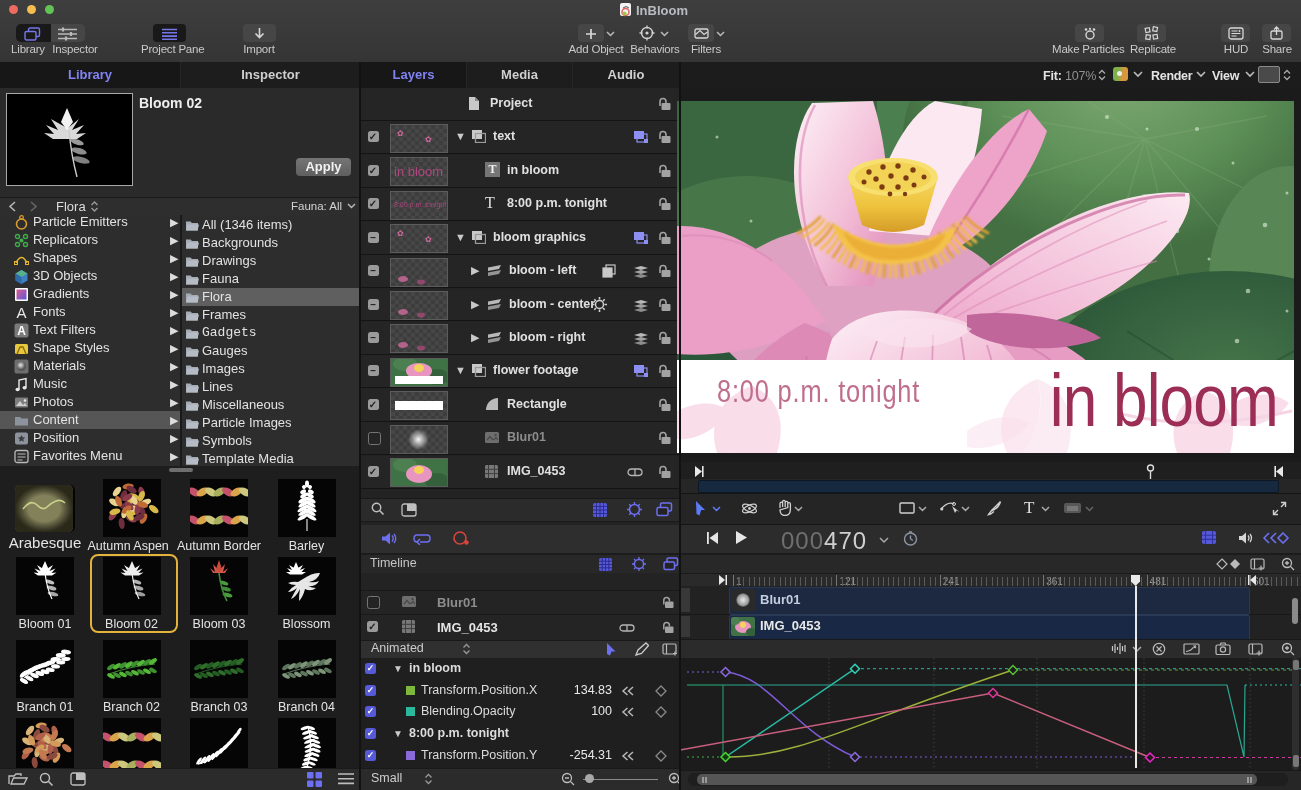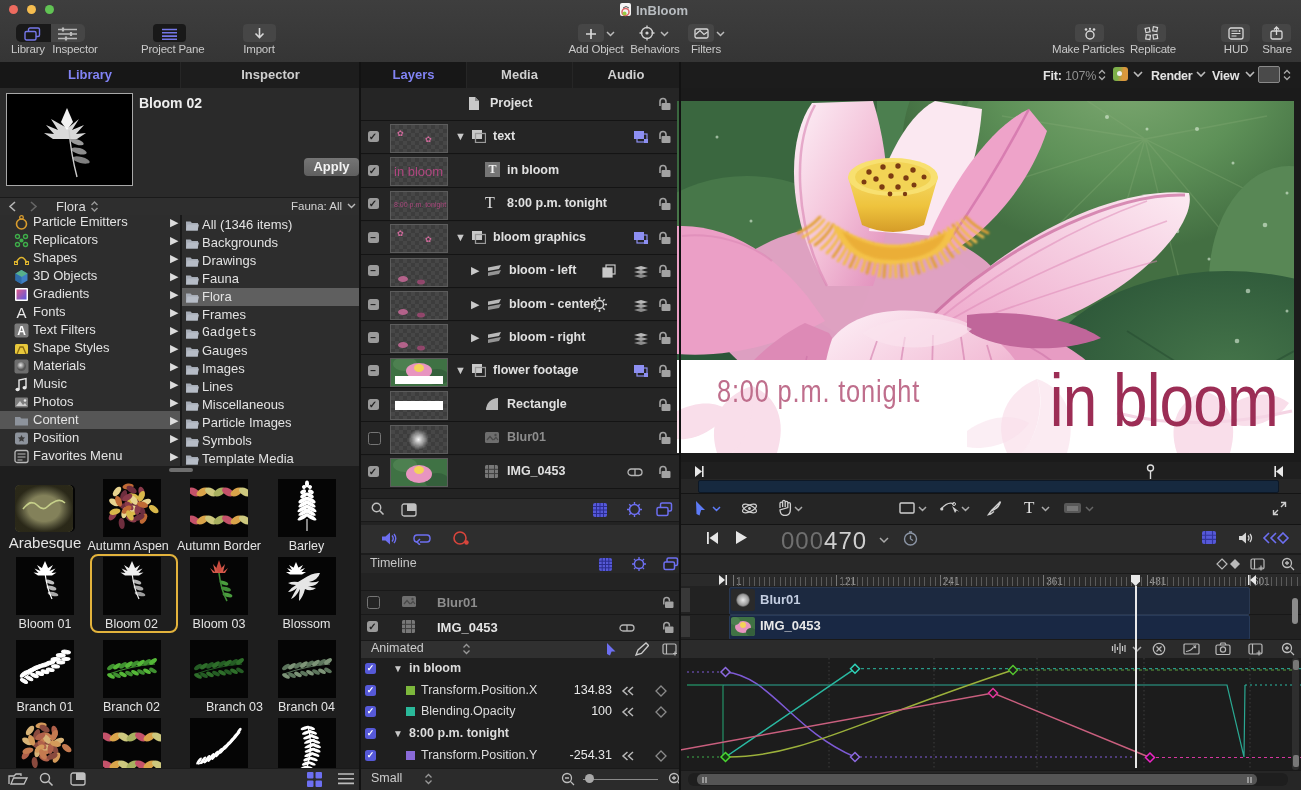--- a/index.html
+++ b/index.html
@@ -160,21 +160,21 @@
       <g fill="#fff">
         <path d="M60 34 l-16 -9 7 11 -12 -5 8 9 -10 -1 9 6 24 0 9 -6 -10 1 8 -9 -12 5 7 -11 -11 9z" opacity=".85"></path>
         <path d="M60 14 l-6 14 6 8 6 -8z" opacity=".95"></path>
         <ellipse cx="70" cy="48" rx="7" ry="2.5" transform="rotate(18 70 48)" opacity=".6"></ellipse>
         <ellipse cx="72" cy="57" rx="8" ry="3" transform="rotate(15 72 57)" opacity=".55"></ellipse>
         <ellipse cx="74" cy="66" rx="9" ry="3" transform="rotate(14 74 66)" opacity=".5"></ellipse>
         <path d="M62 36 Q64 60 70 83" stroke="#ccc" stroke-width="1.4" fill="none"></path>
       </g>
     </svg></div>
 <div class="a" style="left:139px;top:95px;font-size:14px;font-weight:bold;color:#eee">Bloom 02</div>
-<div class="a" style="left:304px;top:158px;width:55px;height:18px;border-radius:4px;background:linear-gradient(#757575,#5f5f5f);color:#f2f2f2;font-size:13px;font-weight:bold;text-align:center;line-height:18px">Apply</div>
+<div class="a" style="left:296px;top:158px;width:55px;height:18px;border-radius:4px;background:linear-gradient(#757575,#5f5f5f);color:#f2f2f2;font-size:13px;font-weight:bold;text-align:center;line-height:18px">Apply</div>
 
 <div class="a" style="left:0;top:197px;width:360px;height:18px;background:#2e2e2e;border-top:1px solid #1a1a1a;border-bottom:1px solid #191919"></div>
 <svg class="a" style="left:8px;top:201px" width="8" height="11">
     <path d="M7 1 2 5.5 7 10" stroke="#b5b5b5" stroke-width="1.6" fill="none"></path>
   </svg>
 <svg class="a" style="left:30px;top:201px" width="8" height="11">
     <path d="M1 1 6 5.5 1 10" stroke="#666" stroke-width="1.6" fill="none"></path>
   </svg>
 <div class="a" style="left:56px;top:199px;font-size:13px;color:#dcdcdc">Flora</div>
 <svg class="a" style="left:90px;top:200px" width="9" height="13">
@@ -678,21 +678,21 @@
           <ellipse cx="32" cy="23.8" rx="4.5" ry="2.2" transform="rotate(-35 32 23.8)" fill="#245c24"></ellipse>
           <ellipse cx="32" cy="32.8" rx="4.2" ry="2" transform="rotate(28 32 32.8)" fill="#2e6e2a"></ellipse>
           <ellipse cx="38" cy="23" rx="4.5" ry="2.2" transform="rotate(-35 38 23)" fill="#2e6e2a"></ellipse>
           <ellipse cx="38" cy="32" rx="4.2" ry="2" transform="rotate(28 38 32)" fill="#245c24"></ellipse>
           <ellipse cx="44" cy="22.2" rx="4.5" ry="2.2" transform="rotate(-35 44 22.2)" fill="#245c24"></ellipse>
           <ellipse cx="44" cy="31.2" rx="4.2" ry="2" transform="rotate(28 44 31.2)" fill="#2e6e2a"></ellipse>
           <ellipse cx="50" cy="21.4" rx="4.5" ry="2.2" transform="rotate(-35 50 21.4)" fill="#2e6e2a"></ellipse>
           <ellipse cx="50" cy="30.4" rx="4.2" ry="2" transform="rotate(28 50 30.4)" fill="#245c24"></ellipse>
         </g>
       </svg></div>
-    <div style="position:absolute;left:175px;top:234px;width:88px;text-align:right;font-size:12.5px;color:#e4e4e4;white-space:nowrap">Branch 03</div>
+    <div style="position:absolute;left:175px;top:234px;width:88px;text-align:center;font-size:12.5px;color:#e4e4e4;white-space:nowrap">Branch 03</div>
     <div style="position:absolute;left:277.5px;top:174px;width:58px;height:58px;background:#050505;"><svg width="58" height="58">
         <defs>
           <radialGradient id="vig" cx="50%" cy="50%">
             <stop offset="55%" stop-color="rgba(0,0,0,0)"></stop>
             <stop offset="100%" stop-color="rgba(20,18,8,.8)"></stop>
           </radialGradient>
         </defs>
         <g>
           <path d="M6 34 Q28 26 52 24" stroke="#5c755c" stroke-width="1.2" fill="none"></path>
           <ellipse cx="8" cy="27" rx="4.5" ry="2.2" transform="rotate(-35 8 27)" fill="#5c755c"></ellipse>

